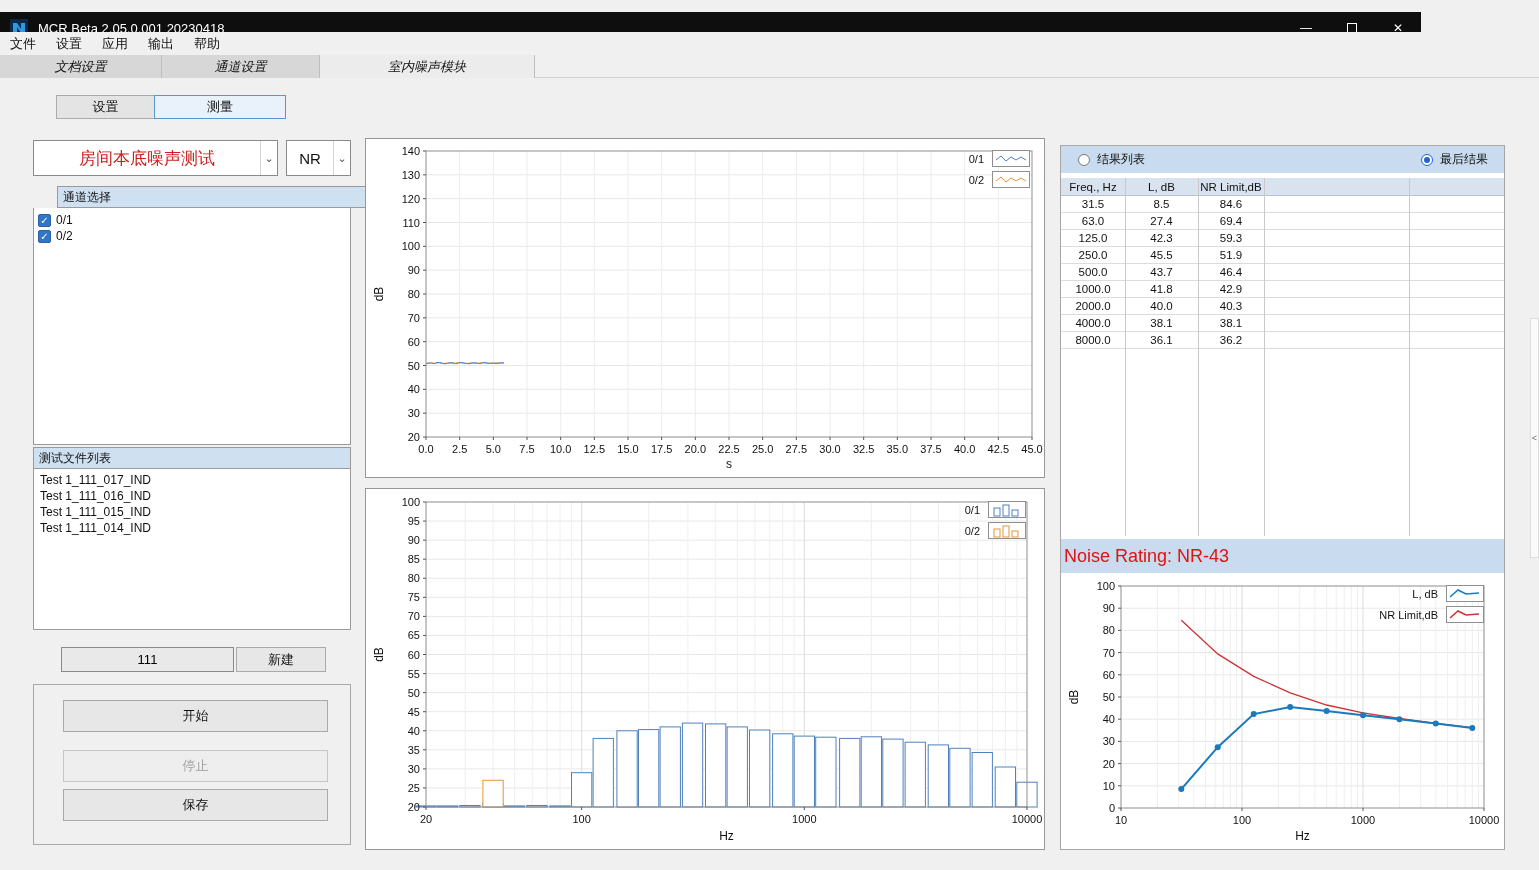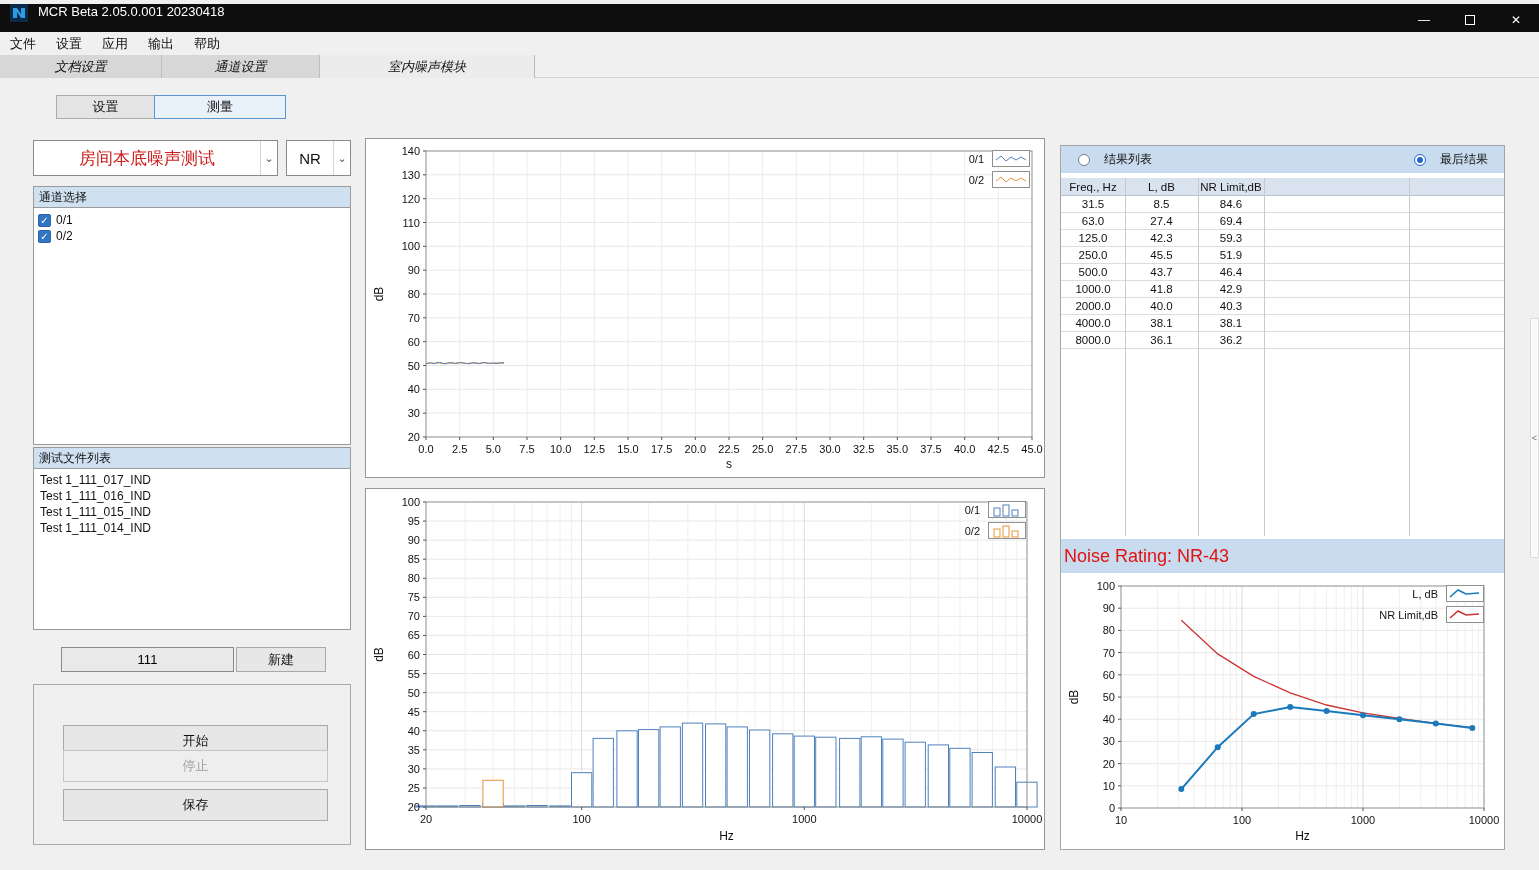--- a/index.html
+++ b/index.html
@@ -1,20 +1,20 @@
 <!DOCTYPE html>
 <html><head>
 <meta charset="utf-8">
 <style>
   * { margin:0; padding:0; box-sizing:border-box; font-family:"Liberation Sans","DejaVu Sans",sans-serif; }
   html,body { width:1539px; height:870px; }
   body { position:relative; background:#f0f0f0; overflow:hidden; font-size:13px; color:#111; }
 
   
-  .titlebar { position:absolute; left:0; top:4px; width:1539px; height:32px; background:#0e0e0e; color:#fff; display:flex; align-items:flex-start; }
+  .titlebar { position:absolute; left:0; top:12px; width:1421px; height:32px; background:#0e0e0e; color:#fff; display:flex; align-items:center; }
   .app-icon { margin-left:10px; width:18px; height:18px; flex:0 0 auto; }
   .win-title { margin-left:10px; font-size:13px; }
   .win-btns { margin-left:auto; display:flex; height:32px; }
   .win-btn { width:46px; height:32px; display:flex; align-items:center; justify-content:center; font-size:12px; color:#fff; cursor:pointer; }
   .maxbox { width:10px; height:10px; border:1px solid #fff; display:inline-block; }
 
   
   .menubar { position:absolute; left:0; top:32px; width:1539px; height:23px; background:#f0f0f0; display:flex; align-items:center; }
   .menu-item { padding:0 10px; height:100%; display:flex; align-items:center; cursor:default; }
   .tabbar { position:absolute; left:0; top:55px; width:1539px; height:23px; background:#f0f0f0; border-bottom:1px solid #d2d2d2; display:flex;font-style:italic; }
@@ -28,51 +28,51 @@
   
   .combo { position:absolute; background:#fff; border:1px solid #8a8a8a; display:flex; align-items:center; }
   #test-name-combo { left:33px; top:140px; width:245px; height:36px; }
   #nr-combo { left:286px; top:140px; width:65px; height:36px; }
   .combo-text { flex:1; text-align:center; }
   .combo-text.red { color:#cc2020; font-family:"Liberation Serif","DejaVu Serif",serif; font-size:17px; }
   .combo-text.nr { font-size:15px; }
   .combo-arrow { width:17px; height:100%; display:flex; align-items:center; justify-content:center; color:#555; font-size:11px; border-left:1px solid #d5d5d5; }
 
   .panel-header { position:absolute; left:33px; width:318px; height:22px; background:#cfe0f1; border:1px solid #9a9a9a; font-size:12px; display:flex; align-items:center; padding-left:5px; }
-  #channel-header { top:186px; }
+  #channel-header { top:186px;margin-left:24px; }
   #filelist-header { top:447px; }
   .listbox { position:absolute; left:33px; width:318px; background:#fff; border:1px solid #9a9a9a; border-top:none; overflow:hidden; padding-top:4px; }
   #channel-list { top:208px; height:237px; }
   #file-list { top:469px; height:161px; }
   .channel-item { display:flex; align-items:center; gap:5px; padding:1px 0 1px 4px; font-size:12px; cursor:default; }
   .checkbox { width:13px; height:13px; background:#3476c6; border:1px solid #2a62a8; border-radius:2px; color:#fff; font-size:10px; line-height:11px; text-align:center; flex:0 0 auto; }
   .file-item { padding:0 0 1px 6px; font-size:12px; line-height:15px; white-space:nowrap; cursor:default; }
 
   #prefix-input { position:absolute; left:61px; top:647px; width:173px; height:25px; border:1px solid #8a8a8a; background:#e9e9e9; text-align:center; font-size:13px; }
   .btn { background:#e7e7e7; border:1px solid #a9a9a9; font-size:13px; cursor:pointer; color:#111; }
   #new-button { position:absolute; left:236px; top:647px; width:90px; height:25px; }
   .groupbox { position:absolute; left:33px; top:684px; width:318px; height:161px; border:1px solid #a9a9a9; }
   .big-btn { position:absolute; left:29px; width:265px; height:32px; }
-  #start-button { top:40px; }
+  #start-button { top:15px; }
   #stop-button { top:65px; color:#9f9f9f; background:#eeeeee; border-color:#c6c6c6; }
   #save-button { top:104px; }
 
   
   .chart { position:absolute; background:#fff; }
   #time-chart { left:365px; top:138px; width:680px; height:340px; border:1px solid #979797; }
   #spectrum-chart { left:365px; top:488px; width:680px; height:362px; border:1px solid #979797; }
   .legend { position:absolute; display:flex; flex-direction:column; gap:4px; align-items:flex-end; }
   .legend-row { display:flex; align-items:center; gap:8px; }
   .legend-label { font-size:11px; }
   .legend-box { width:38px; height:17px; background:#fff; border:1px solid #8f8f8f; display:flex; align-items:center; justify-content:center; }
 
   
   .right-panel { position:absolute; left:1060px; top:145px; width:445px; height:705px; background:#fff; border:1px solid #a5a5a5; }
   .result-header { position:absolute; left:0; top:0; width:443px; height:27px; background:#c9dbee; display:flex; align-items:center; font-size:12px; }
-  .radio { display:flex; align-items:center; gap:14px; cursor:pointer; }
+  .radio { display:flex; align-items:center; gap:7px; cursor:pointer; }
   .radio.first { margin-left:17px; }
   .radio.last { margin-left:auto; margin-right:16px; }
   .radio-circle { width:12px; height:12px; border-radius:50%; background:#fff; border:1px solid #7a7a7a; position:relative; flex:0 0 auto; }
   .radio-circle.checked { border-color:#1f66d0; }
   .radio-circle.checked::after { content:""; position:absolute; left:2px; top:2px; width:6px; height:6px; border-radius:50%; background:#1f66d0; }
   .result-table { position:absolute; left:0; top:32px; width:443px; height:358px; background:#fff; overflow:hidden; }
   .tr { display:flex; height:17px; border-bottom:1px solid #dcdcdc; }
   .tr.th { height:18px; background:#d9e3f0; border-bottom:1px solid #b9c2cf; }
   .td { display:flex; align-items:center; justify-content:center; font-size:11.5px; overflow:hidden; }
   .vline { position:absolute; top:0; bottom:0; width:1px; background:#c9c9c9; }

